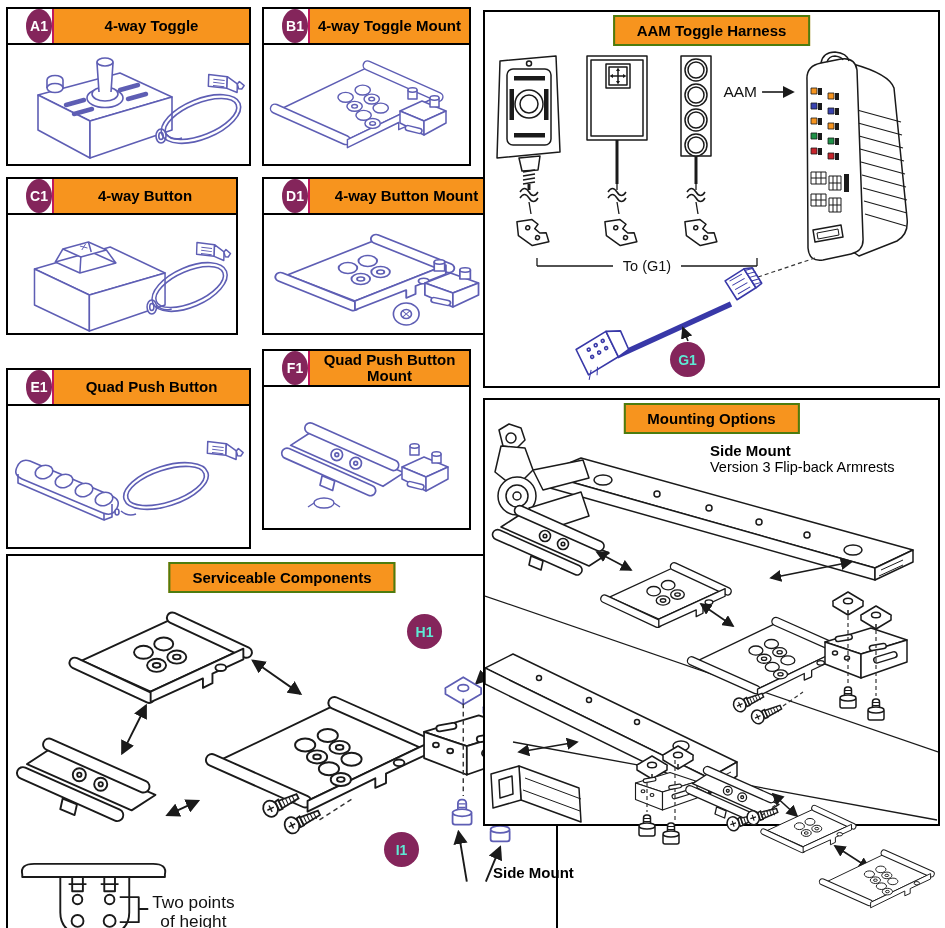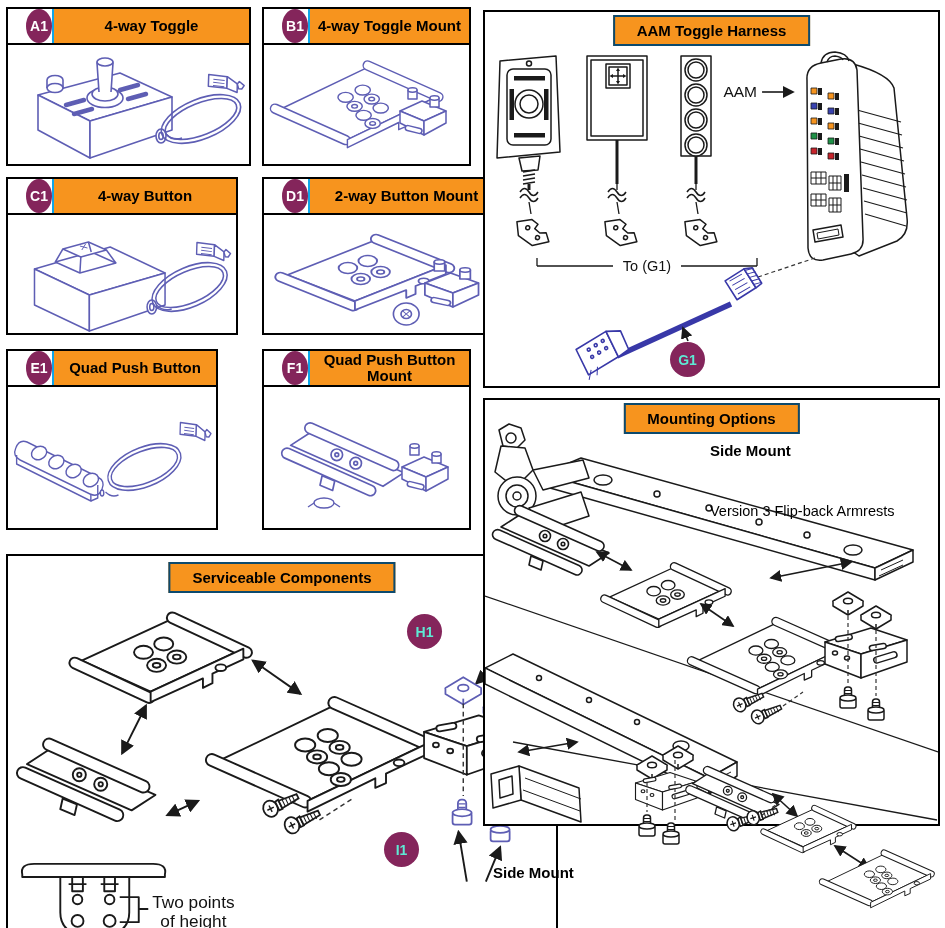--- a/index.html
+++ b/index.html
@@ -1,33 +1,33 @@
 <!DOCTYPE html>
 <html><head>
 <meta charset="utf-8">
 <style>
   * { margin:0; padding:0; box-sizing:border-box; }
   html,body { width:945px; height:928px; background:#fff; font-family:"Liberation Sans",sans-serif; color:#000; }
   body { position:relative; }
 
   .panel { position:absolute; border:2px solid #000; background:#fff; }
   .phead { display:flex; height:36px; border-bottom:2px solid #000; }
-  .bcell { width:46px; background:#fff; border-right:2px solid #0ea5e9; display:flex; align-items:center; justify-content:center;padding-left:18px; }
+  .bcell { width:46px; background:#fff; border-right:2px solid #be185d; display:flex; align-items:center; justify-content:center;padding-left:18px; }
   .badge { width:34px; height:34px; border-radius:50%; background:#84255B; color:#fff; font-weight:bold; font-size:14px; display:flex; align-items:center; justify-content:center; }
   .hbar { flex:1; background:#F7941E; display:flex; align-items:center; justify-content:center; text-align:center; font-weight:bold; font-size:15px; line-height:1.05; padding:0 6px; }
   .art { position:relative; width:100%; }
   .art svg { display:block; width:100%; height:100%; }
 
   .bigart { position:absolute; inset:0; }
-  .float-title { position:absolute; left:50%; transform:translateX(-50%); background:#F7941E; border:2px solid #0c4a6e; font-weight:bold; font-size:15px; padding:5px 22px; white-space:nowrap; z-index:4; }
+  .float-title { position:absolute; left:50%; transform:translateX(-50%); background:#F7941E; border:2px solid #4d7c0f; font-weight:bold; font-size:15px; padding:5px 22px; white-space:nowrap; z-index:4; }
   .cbadge { position:absolute; width:35px; height:35px; border-radius:50%; background:#84255B; color:#5eead4; font-weight:bold; font-size:14px; display:flex; align-items:center; justify-content:center; z-index:5; }
 
   .mount-label { position:absolute; z-index:3; }
   .mount-label .t { font-weight:bold; font-size:15px; }
-  .mount-label .s { font-size:14.5px;margin-top:44px; }
+  .mount-label .s { font-size:14.5px; }
 
   
   .cb { color:#5E5EB4; }
   .ck { color:#1A1A1A; }
   .kln { stroke:#1A1A1A; fill:none; stroke-width:1.3; }
   .dash { stroke:#333; fill:none; stroke-width:1.2; stroke-dasharray:4 3; }
   .arr1 { stroke:#1A1A1A; fill:none; stroke-width:1.6; marker-end:url(#ah); }
   .arr2 { stroke:#1A1A1A; fill:none; stroke-width:1.6; marker-end:url(#ah); marker-start:url(#ah); }
   svg text { font-family:"Liberation Sans",sans-serif; fill:#111; }
 </style>
@@ -220,21 +220,21 @@
       </g>
     </svg>
   </div>
 </section>
 
 <section class="panel" style="left:262px;top:177px;width:243px;height:158px">
   <header class="phead">
     <div class="bcell">
         <div class="badge">D1</div>
       </div>
-    <div class="hbar">2-way Button Mount</div>
+    <div class="hbar">4-way Button Mount</div>
   </header>
   <div class="art" style="height:118px">
     <svg viewBox="0 0 205 118" preserveAspectRatio="none">
       <use href="#plateS" class="cb" transform="translate(10,14)"></use>
       <g stroke="#5E5EB4" fill="#fff" stroke-width="1.5" stroke-linejoin="round" transform="translate(138,52)">
         <path d="M0 16 L22 6 L46 16 L24 26 Z"></path>
           <path d="M0 16 L0 28 L24 40 L24 26 Z"></path>
           <path d="M24 26 L46 16 L46 28 L24 40 Z"></path>
         <g transform="translate(8,-8)">
             <rect x="0" y="3" width="9" height="9"></rect>
@@ -248,21 +248,21 @@
       </g>
       <g stroke="#5E5EB4" fill="#fff" stroke-width="1.4">
         <circle cx="122" cy="99" r="11"></circle>
           <circle cx="122" cy="99" r="4.5"></circle>
         <path d="M119 96 l6 6 M125 96 l-6 6" fill="none" stroke-width="1"></path>
       </g>
     </svg>
   </div>
 </section>
 
-<section class="panel" style="left:6px;top:349px;width:212px;height:181px">
+<section class="panel" style="left:6px;top:368px;width:245px;height:181px">
   <header class="phead">
     <div class="bcell">
         <div class="badge">E1</div>
       </div>
     <div class="hbar">Quad Push Button</div>
   </header>
   <div class="art" style="height:141px">
     <svg viewBox="0 0 241 141" preserveAspectRatio="none">
       <g stroke="#5E5EB4" fill="#fff" stroke-width="1.6" stroke-linejoin="round">
         <path d="M22 55 L104 90 Q113 94 109 102 Q105 111 95 107 L14 73 Q5 69 9 61 Q13 52 22 55 Z"></path>

